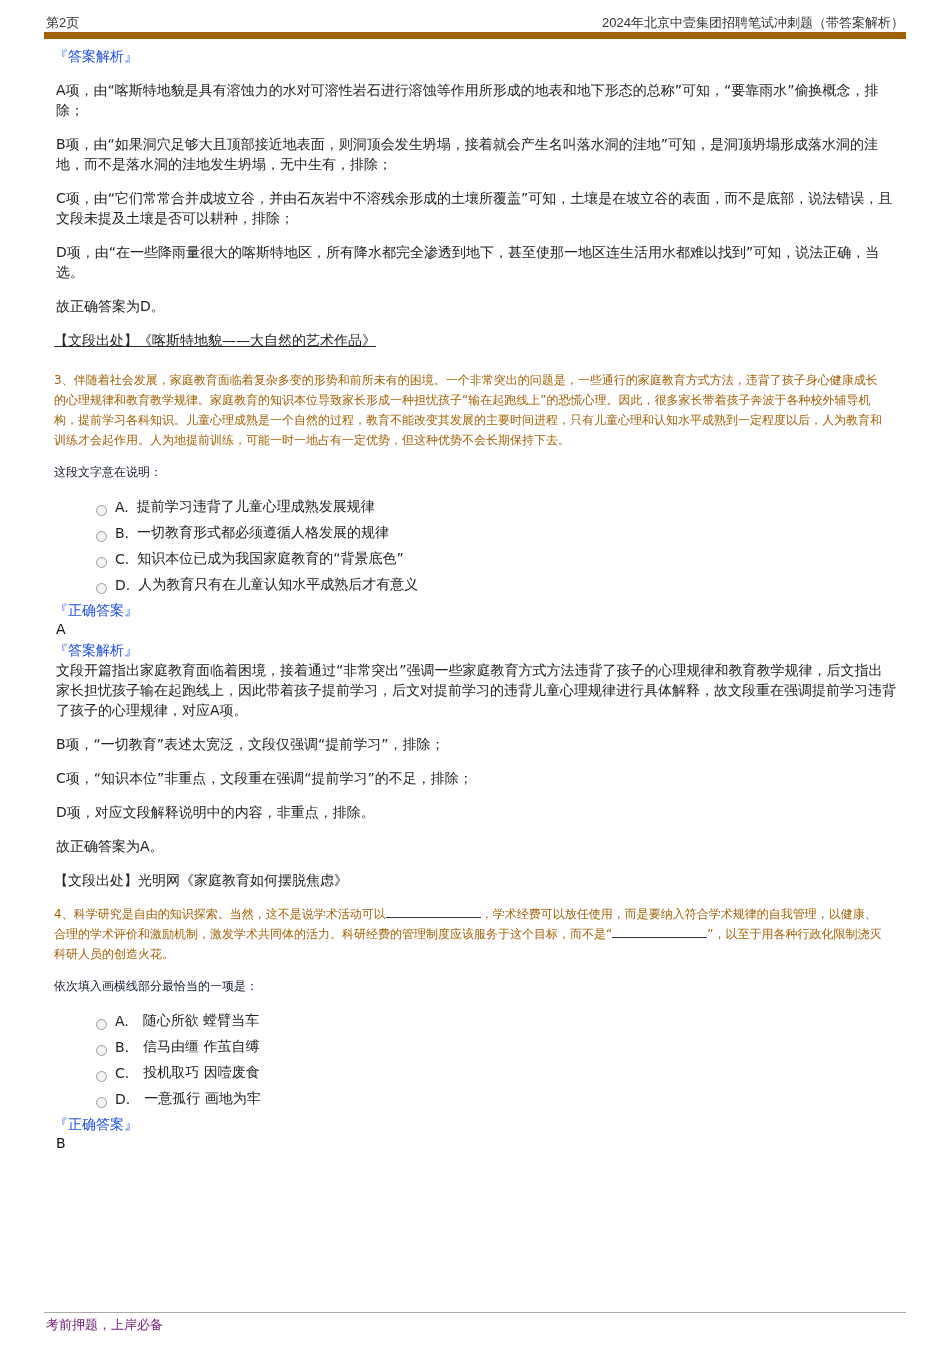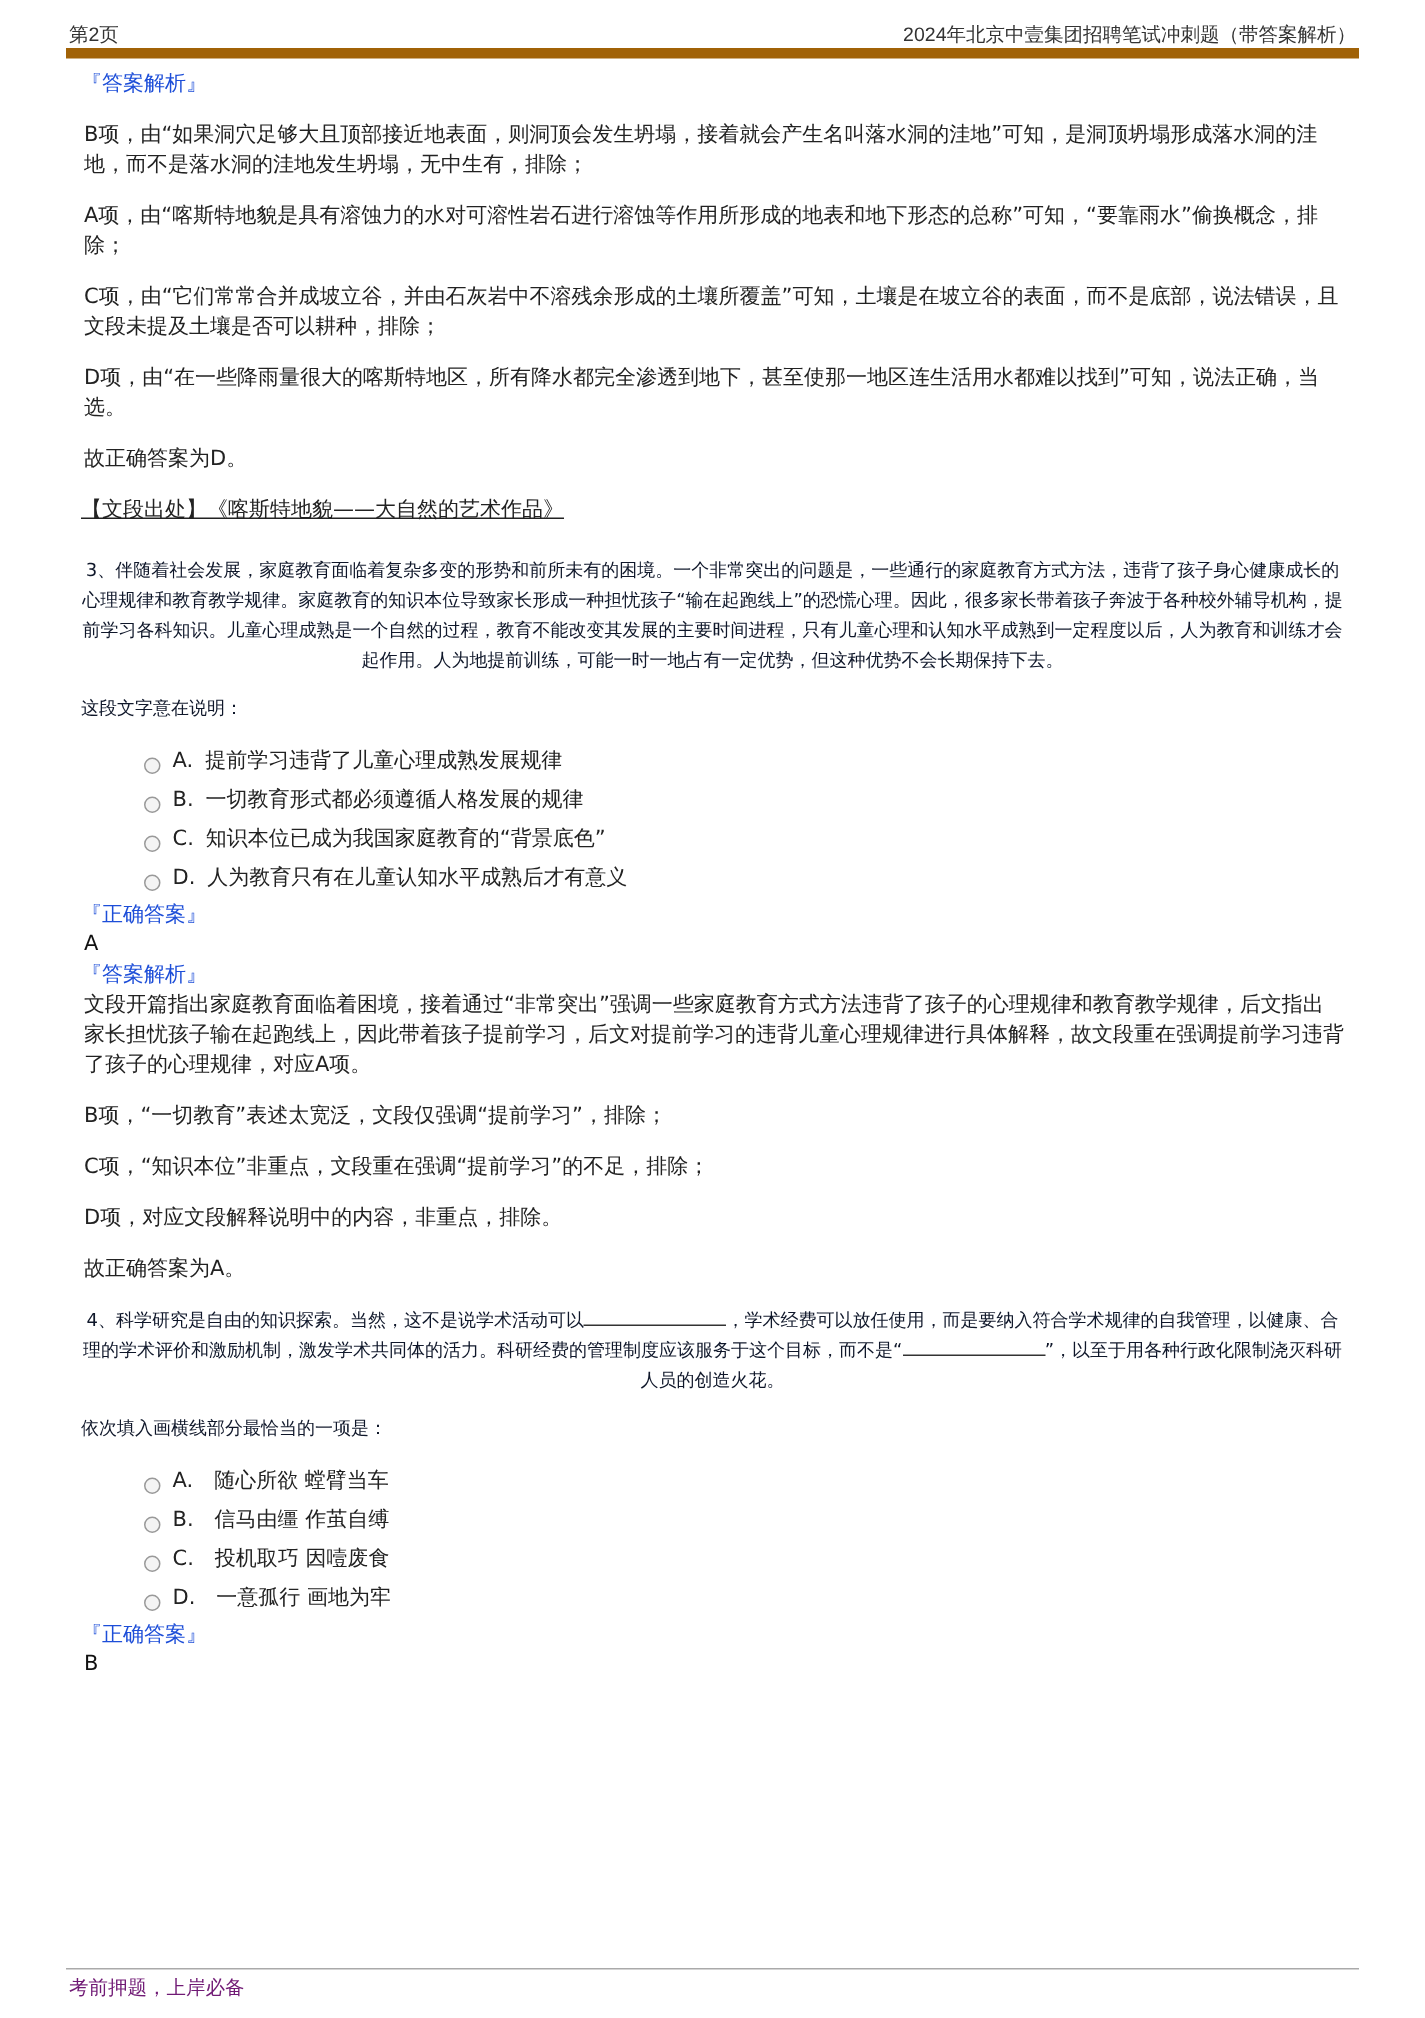--- a/index.html
+++ b/index.html
@@ -13,21 +13,21 @@
     border-bottom: 7px solid #a16207;
     font-family: "Liberation Sans", "DejaVu Sans", sans-serif;
     font-size: 13px; color: #333;
   }
   .header .left { position: absolute; left: 2px; top: 2px; }
   .header .right { position: absolute; right: 2px; top: 2px; }
   .content { position: absolute; left: 56px; width: 840px; top: 46px; }
   .label { font-size: 14px; color: #1d4ed8; margin: 0 0 0 -2px; line-height: 20px; }
   .para { font-size: 14px; line-height: 20px; color: #222; margin: 0; }
   .mt { margin-top: 14px; }
-  .q-text { font-size: 12px; line-height: 20px; color: #0f172a; margin: 0; text-align: center; }
+  .q-text { font-size: 12px; line-height: 20px; color: #a16207; margin: 12px; }
   .q-prompt { font-size: 12px; color: #0f172a; line-height: 20px; }
   .options { margin-left: 40px; }
   .option { display: flex; align-items: center; height: 26px; font-size: 14px; color: #222; }
   .radio {
     width: 9px; height: 9px; border-radius: 50%;
     border: 1px solid #999; background: #f4f4f4; margin-right: 8px; margin-top: 6px;
   }
   .opt-letter { margin-right: 8px; }
   .answer-letter { font-size: 14px; color: #111; line-height: 18px; }
   .blank { display: inline-block; width: 95px; border-bottom: 1px solid #333; height: 12px; vertical-align: baseline; }
@@ -42,22 +42,22 @@
 <body>
 
 <div class="header">
   <span class="left">第2页</span>
   <span class="right">2024年北京中壹集团招聘笔试冲刺题（带答案解析）</span>
 </div>
 
 <div class="content">
 
   <div class="label">『答案解析』</div>
+  <p class="para mt" style="margin-top:14px;">A项，由“喀斯特地貌是具有溶蚀力的水对可溶性岩石进行溶蚀等作用所形成的地表和地下形态的总称”可知，“要靠雨水”偷换概念，排除；</p>
   <p class="para mt">B项，由“如果洞穴足够大且顶部接近地表面，则洞顶会发生坍塌，接着就会产生名叫落水洞的洼地”可知，是洞顶坍塌形成落水洞的洼地，而不是落水洞的洼地发生坍塌，无中生有，排除；</p>
-  <p class="para mt" style="margin-top:14px;">A项，由“喀斯特地貌是具有溶蚀力的水对可溶性岩石进行溶蚀等作用所形成的地表和地下形态的总称”可知，“要靠雨水”偷换概念，排除；</p>
   <p class="para mt">C项，由“它们常常合并成坡立谷，并由石灰岩中不溶残余形成的土壤所覆盖”可知，土壤是在坡立谷的表面，而不是底部，说法错误，且文段未提及土壤是否可以耕种，排除；</p>
   <p class="para mt">D项，由“在一些降雨量很大的喀斯特地区，所有降水都完全渗透到地下，甚至使那一地区连生活用水都难以找到”可知，说法正确，当选。</p>
   <p class="para mt">故正确答案为D。</p>
   <p class="para mt" style="margin-left:-2px;text-decoration:underline;">【文段出处】《喀斯特地貌——大自然的艺术作品》</p>
 
   <p class="q-text" style="margin-top:20px; margin-left:-2px;">3、伴随着社会发展，家庭教育面临着复杂多变的形势和前所未有的困境。一个非常突出的问题是，一些通行的家庭教育方式方法，违背了孩子身心健康成长的心理规律和教育教学规律。家庭教育的知识本位导致家长形成一种担忧孩子“输在起跑线上”的恐慌心理。因此，很多家长带着孩子奔波于各种校外辅导机构，提前学习各科知识。儿童心理成熟是一个自然的过程，教育不能改变其发展的主要时间进程，只有儿童心理和认知水平成熟到一定程度以后，人为教育和训练才会起作用。人为地提前训练，可能一时一地占有一定优势，但这种优势不会长期保持下去。</p>
   <div class="q-prompt" style="margin-top:12px; margin-left:-2px;">这段文字意在说明：</div>
   <div class="options" style="margin-top:12px;">
     <div class="option">
       <span class="radio"></span>
@@ -81,20 +81,21 @@
     </div>
   </div>
   <div class="label" style="margin-top:2px;">『正确答案』</div>
   <div class="answer-letter">A</div>
   <div class="label" style="margin-top:2px;">『答案解析』</div>
   <p class="para" style="margin-top:0;">文段开篇指出家庭教育面临着困境，接着通过“非常突出”强调一些家庭教育方式方法违背了孩子的心理规律和教育教学规律，后文指出家长担忧孩子输在起跑线上，因此带着孩子提前学习，后文对提前学习的违背儿童心理规律进行具体解释，故文段重在强调提前学习违背了孩子的心理规律，对应A项。</p>
   <p class="para mt">B项，“一切教育”表述太宽泛，文段仅强调“提前学习”，排除；</p>
   <p class="para mt">C项，“知识本位”非重点，文段重在强调“提前学习”的不足，排除；</p>
   <p class="para mt">D项，对应文段解释说明中的内容，非重点，排除。</p>
   <p class="para mt">故正确答案为A。</p>
+  <p class="para mt" style="margin-left:-2px;">【文段出处】光明网《家庭教育如何摆脱焦虑》</p>
 
   <p class="q-text" style="margin-top:14px; margin-left:-2px;"><span>4、科学研究是自由的知识探索。当然，这不是说学术活动可以</span><span class="blank"></span><span>，学术经费可以放任使用，而是要纳入符合学术规律的自我管理，以健康、合理的学术评价和激励机制，激发学术共同体的活力。科研经费的管理制度应该服务于这个目标，而不是“</span><span class="blank"></span><span>”，以至于用各种行政化限制浇灭科研人员的创造火花。</span></p>
   <div class="q-prompt" style="margin-top:12px; margin-left:-2px;">依次填入画横线部分最恰当的一项是：</div>
   <div class="options" style="margin-top:12px;">
     <div class="option">
       <span class="radio"></span>
       <span class="opt-letter" style="margin-right:14px;">A.</span>
       <span>随心所欲 螳臂当车</span>
     </div>
     <div class="option">

